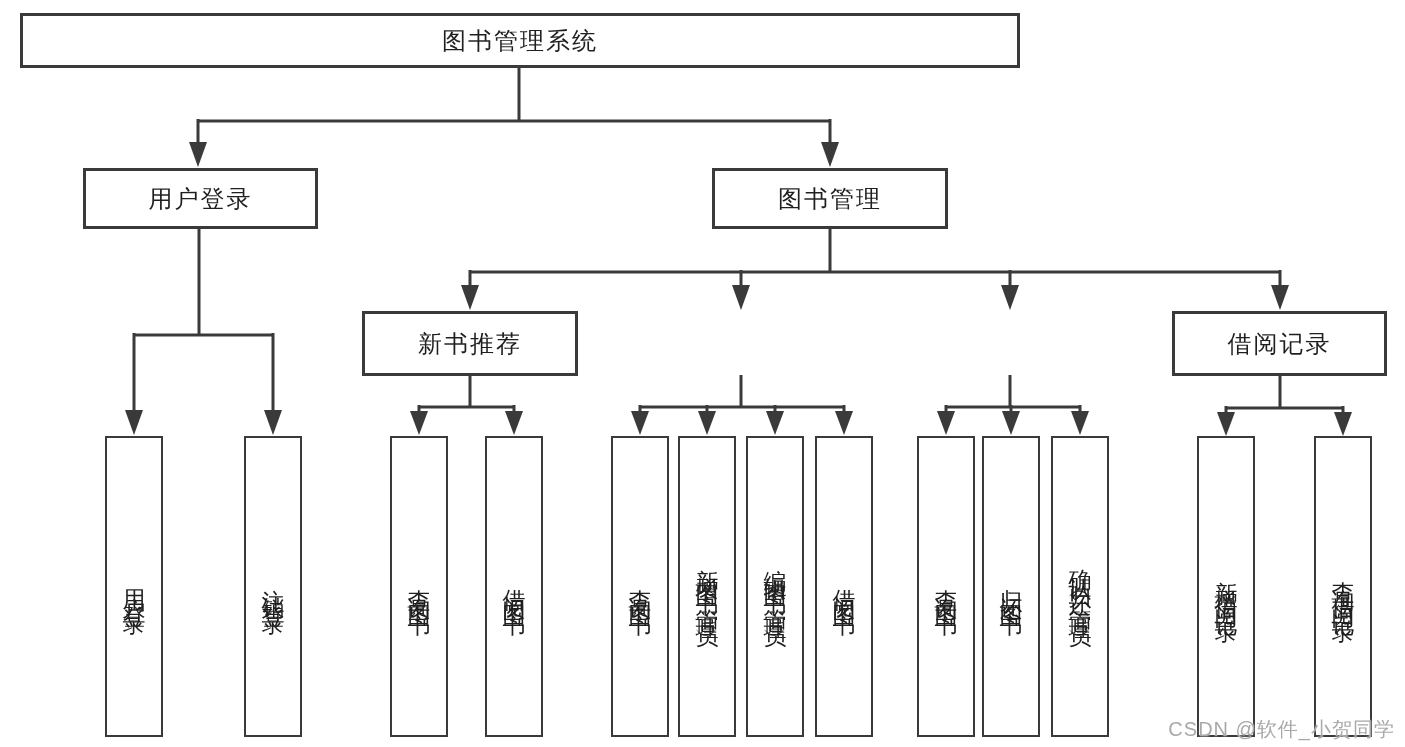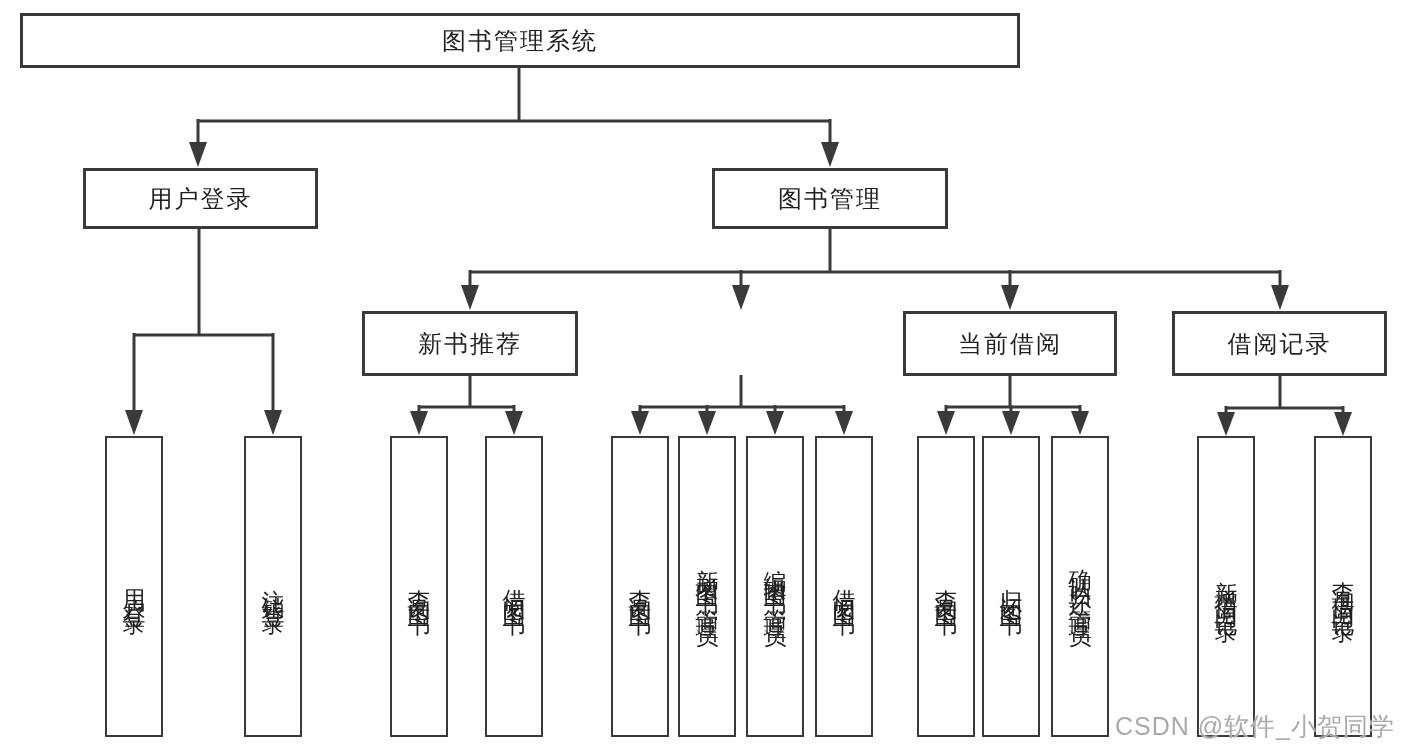--- a/index.html
+++ b/index.html
@@ -47,21 +47,21 @@
     text-orientation: mixed;
     font-size: 23px;
     letter-spacing: 8px;
     line-height: 1;
     white-space: nowrap;
   }
   .watermark {
     position: absolute;
     right: 10px;
     bottom: 4px;
-    font-size: 25px;
+    font-size: 20px;
     color: #a9a9a9;
     letter-spacing: 1px;
     white-space: nowrap;
     text-shadow: 0 0 2px #ffffff;
   }
 </style>
 </head>
 <body>
 
 <div id="canvas">
@@ -120,23 +120,20 @@
   <div class="box" style="left:83px; top:168px; width:235px; height:61px;">
     <span class="hlabel">用户登录</span>
   </div>
   <div class="box" style="left:712px; top:168px; width:236px; height:61px;">
     <span class="hlabel">图书管理</span>
   </div>
 
   <div class="box" style="left:362px; top:311px; width:216px; height:65px;">
     <span class="hlabel">新书推荐</span>
   </div>
-  <div class="box" style="left:903px; top:311px; width:214px; height:65px;">
-    <span class="hlabel">当前借阅</span>
-  </div>
   <div class="box" style="left:1172px; top:311px; width:215px; height:65px;">
     <span class="hlabel">借阅记录</span>
   </div>
 
   <div class="box leaf" style="left:105px;">
     <span class="vlabel">用户登录</span>
   </div>
   <div class="box leaf" style="left:244px;">
     <span class="vlabel">注销登录</span>
   </div>

